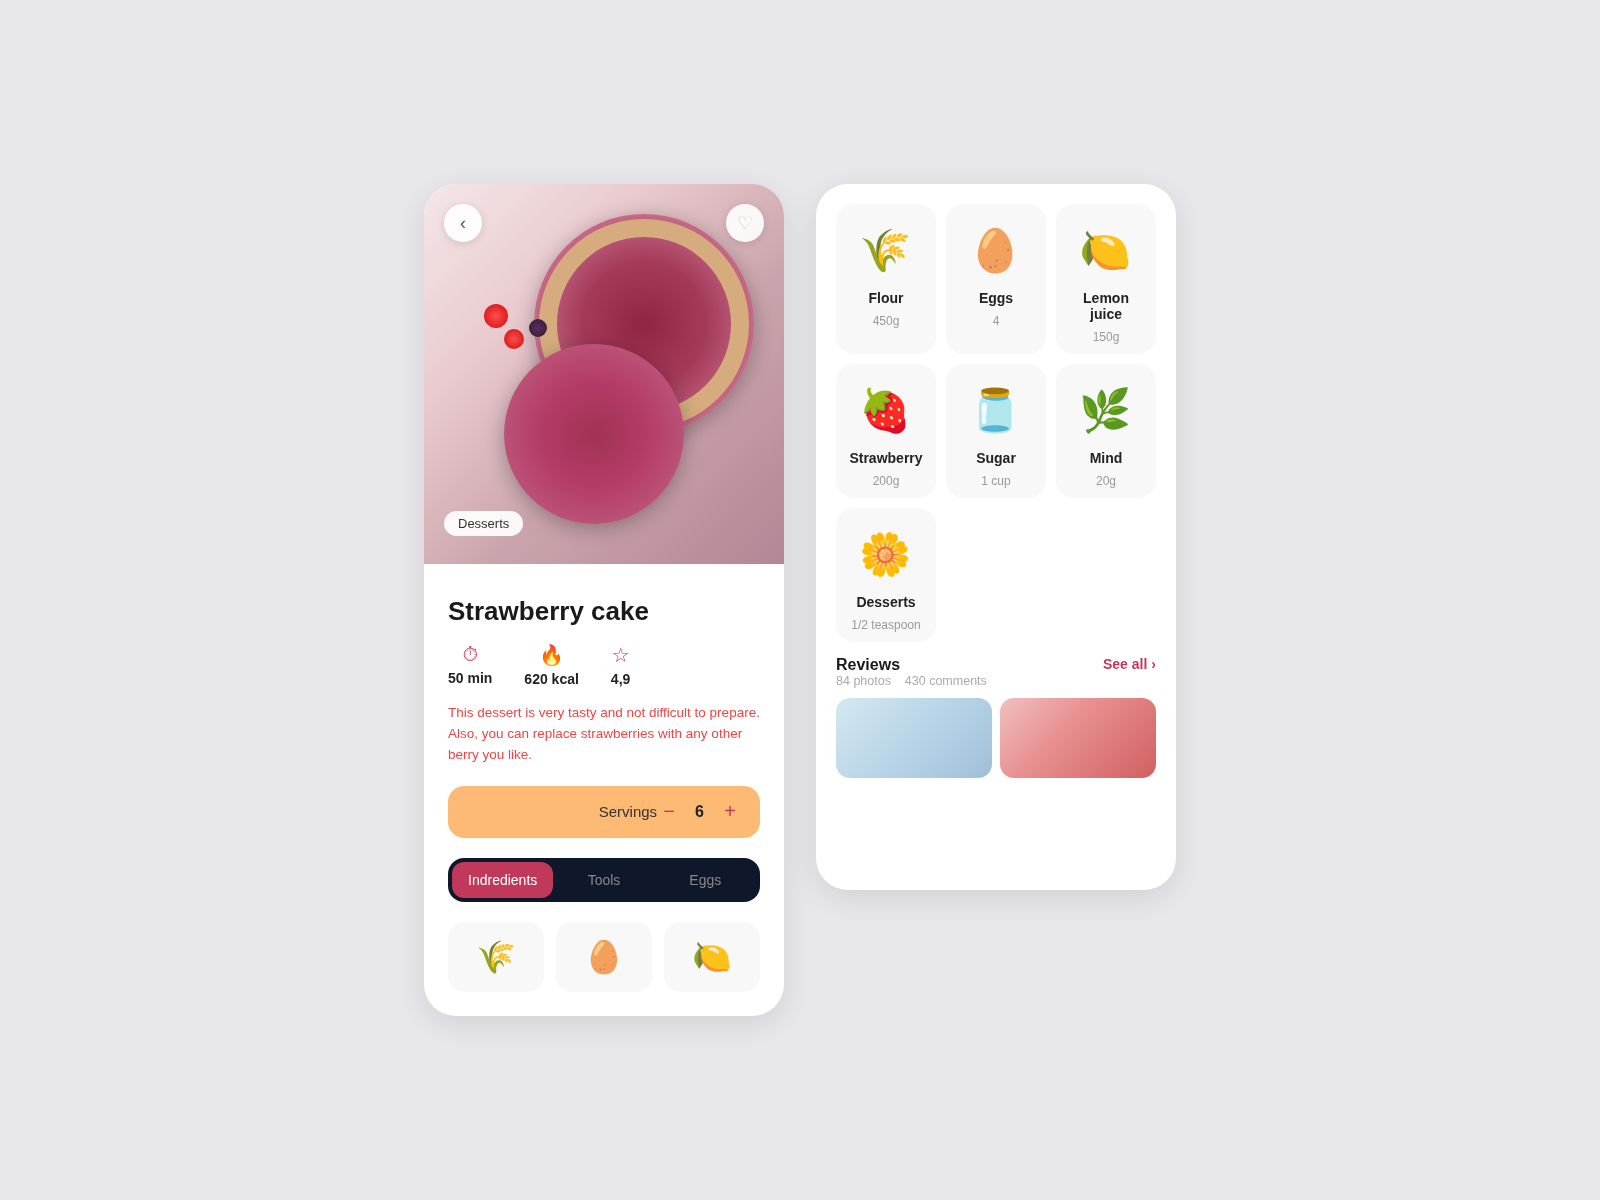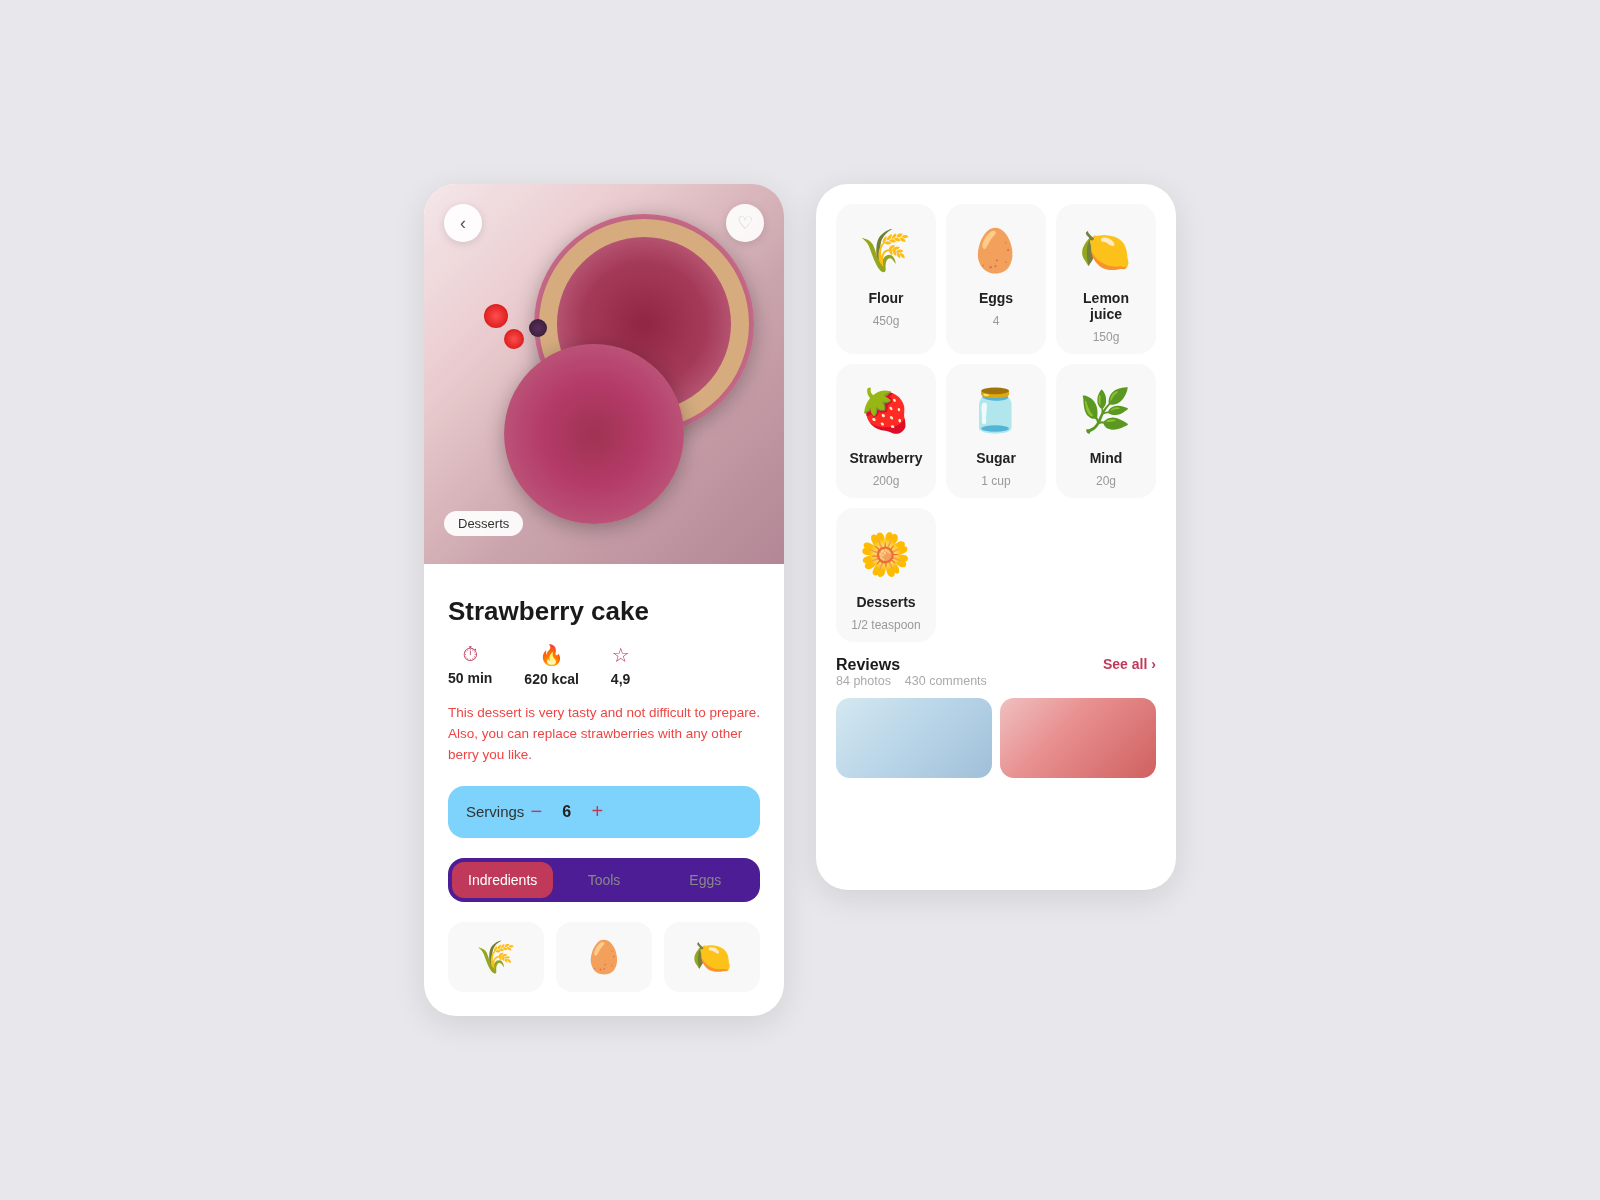--- a/index.html
+++ b/index.html
@@ -115,22 +115,22 @@
     }
     .description {
       font-size: 13.5px;
       color: #ef4444;
       line-height: 1.55;
       margin-bottom: 20px;
     }
     .servings-row {
       display: flex;
       align-items: center;
-      justify-content: flex-start;
-      background: #7dd3fc;
+      justify-content: flex-end;
+      background: #fdba74;
       border-radius: 16px;
       padding: 14px 18px;
       margin-bottom: 20px;
     }
     .servings-label {
       font-size: 15px;
       font-weight: 500;
       color: #333;
     }
     .servings-controls {
@@ -149,21 +149,21 @@
       align-items: center;
       justify-content: center;
     }
     .servings-count {
       font-size: 16px;
       font-weight: 600;
       color: #222;
     }
     .tabs-row {
       display: flex;
-      background: #4c1d95;
+      background: #0f172a;
       border-radius: 16px;
       padding: 4px;
       margin-bottom: 20px;
     }
     .tab-btn {
       flex: 1;
       padding: 10px 0;
       border-radius: 12px;
       border: none;
       background: transparent;

